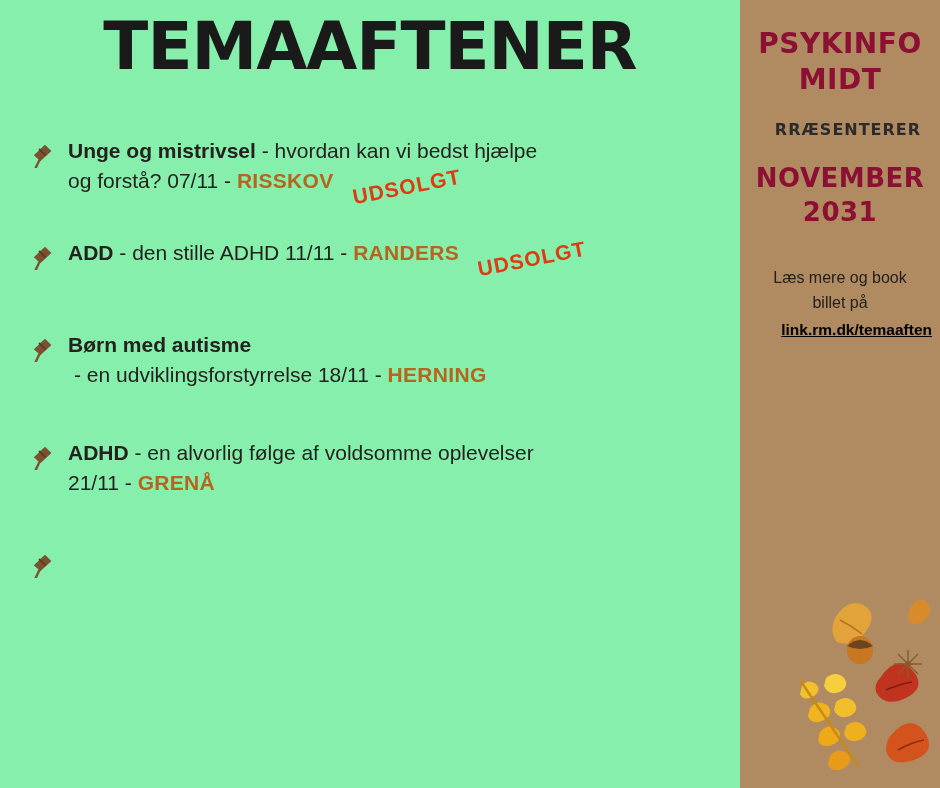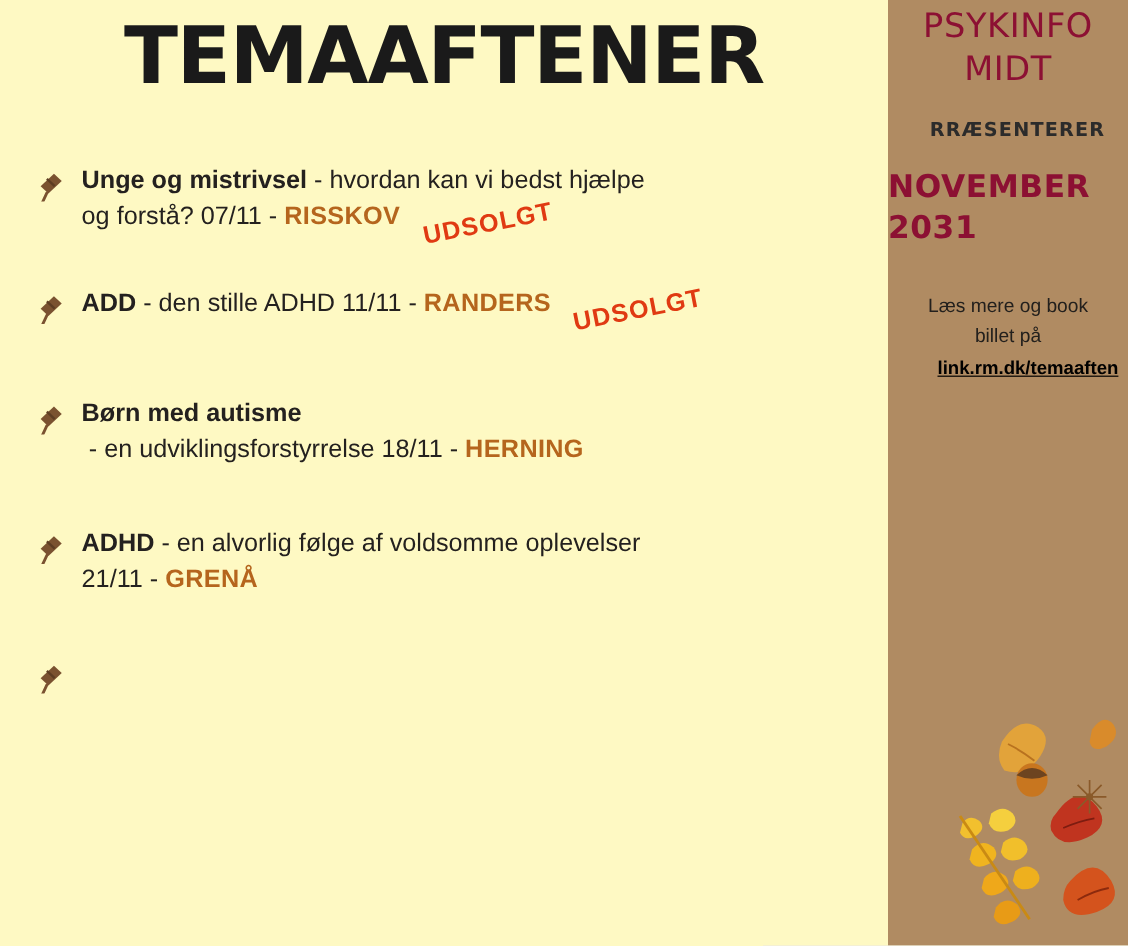--- a/index.html
+++ b/index.html
@@ -18,21 +18,21 @@
     width: 940px;
     height: 788px;
     background: #ece9e3;
     display: flex;
   }
   
   .left {
     position: relative;
     width: 740px;
     height: 788px;
-    background: #fef9c3;
+    background: #86efac;
     box-sizing: border-box;
   }
   .poster-title {
     position: absolute;
     left: 0;
     top: 8px;
     width: 740px;
     text-align: center;
     font-family: "DejaVu Sans", sans-serif;
     font-weight: bold;
@@ -92,42 +92,42 @@
   }
   
   .right {
     position: relative;
     width: 200px;
     height: 788px;
     background: #b08b62;
     overflow: hidden;
   }
   .brand {
-    margin-top: 4px;
+    margin-top: 26px;
     text-align: center;
     font-family: "DejaVu Sans", sans-serif;
-    font-weight: normal;
+    font-weight: bold;
     font-size: 28px;
     line-height: 36px;
     color: #8c1033;
     letter-spacing: 0.5px;
   }
   .presents {
     margin-top: 22px;
     text-align: center;
     font-family: "DejaVu Sans", sans-serif;
     font-weight: bold;
     font-size: 16px;
     letter-spacing: 1px;
     color: #2b2b2b;
     padding-left: 16px;
   }
   .month {
     margin-top: 22px;
-    text-align: left;
+    text-align: center;
     font-family: "DejaVu Sans", sans-serif;
     font-weight: bold;
     font-size: 26px;
     line-height: 34px;
     color: #8c1033;
     letter-spacing: 0.5px;
   }
   .booking {
     margin-top: 36px;
     text-align: center;

